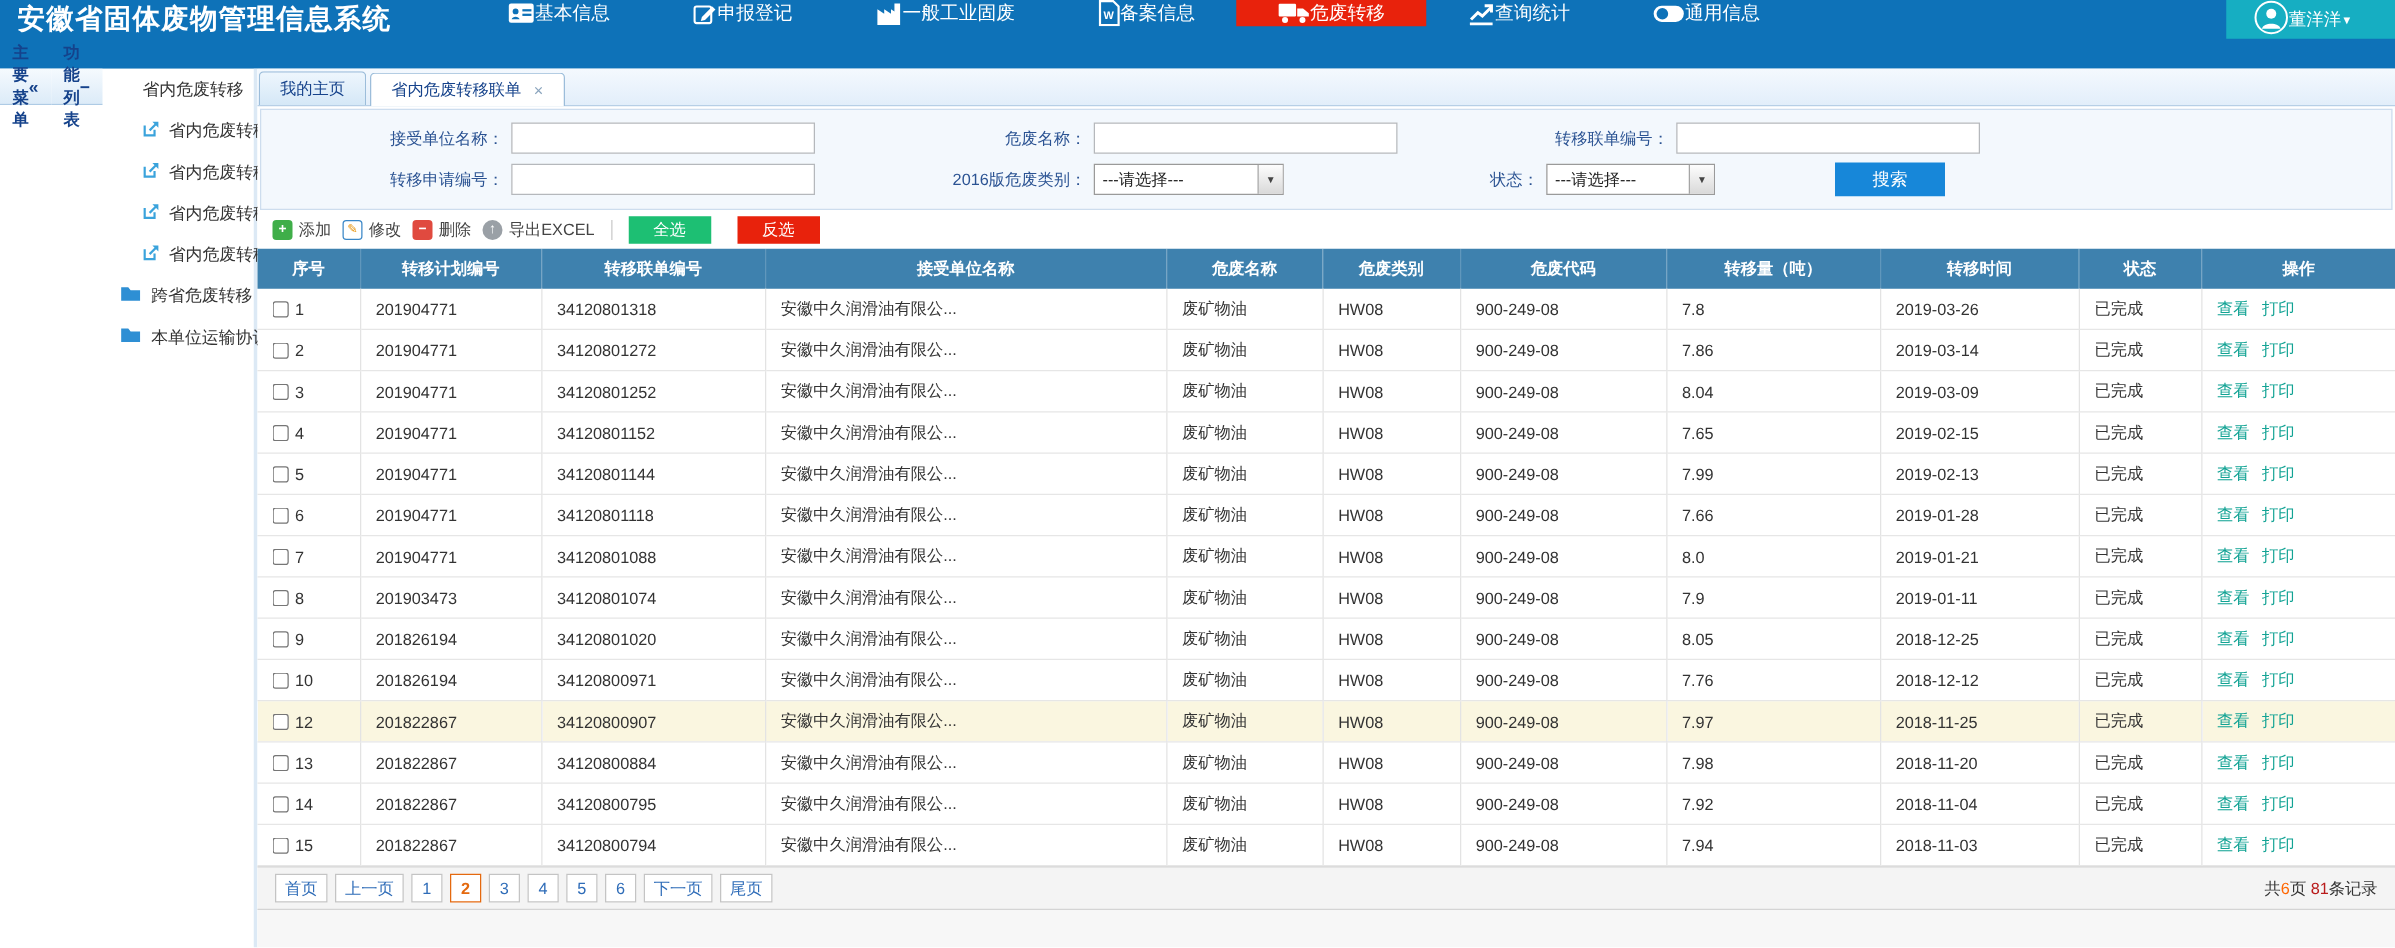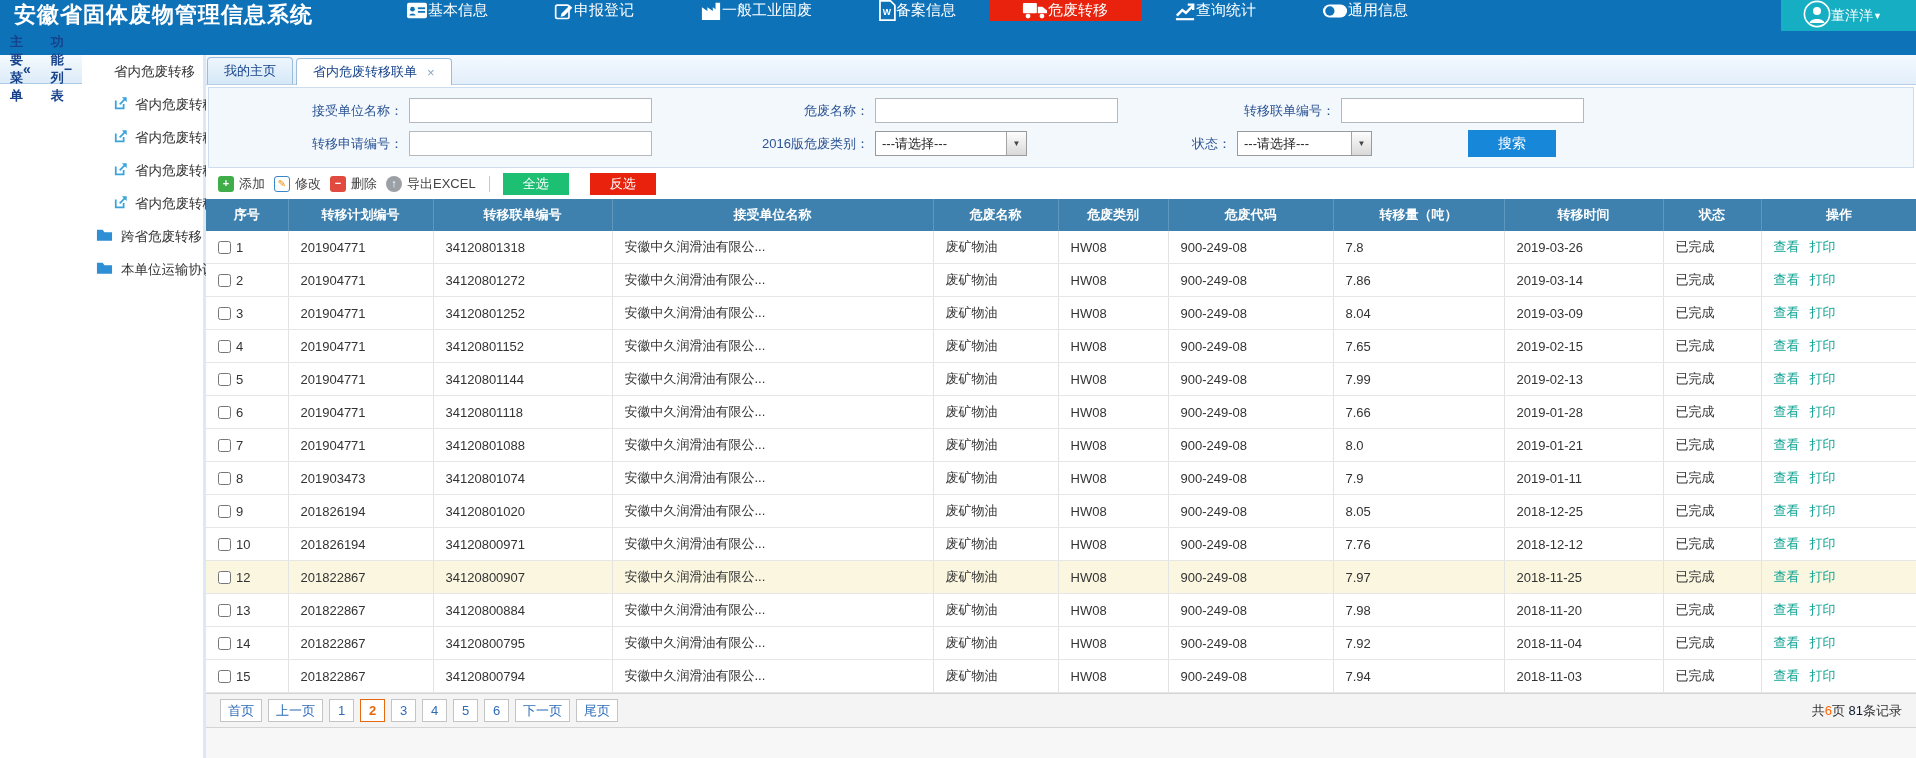--- a/index.html
+++ b/index.html
@@ -67,21 +67,21 @@
   .c-no input { width:13px; height:13px; cursor:pointer; }
   .op-link { color:#12a394; cursor:pointer; text-decoration:none; }
   .op-link + .op-link { margin-left:10px; }
   
   .pagerbar { height:35px; flex:0 0 35px; background:#f4f4f4; border-top:1px solid #d4d4d4; border-bottom:1px solid #d4d4d4; display:flex; align-items:center; padding:0 14px; }
   .pager { display:flex; align-items:center; gap:6px; }
   .pg { height:23px; min-width:25px; padding:0 7px; background:#fff; border:1px solid #c4c4c4; color:#2e6cb8; font-size:13px; cursor:pointer; }
   .pg.active { border:1px solid #e4690f; color:#e4690f; font-weight:bold; }
   .pg-summary { margin-left:auto; color:#333; font-size:13px; }
   .num-pages { color:#f60; }
-  .num-records { color:#0f172a; }
+  .num-records { color:#b91c1c; }
   .filler { flex:1; background:#f7f7f7; }
 </style>
 </head>
 <body>
 
 <div class="topnav">
   <div class="brand">安徽省固体废物管理信息系统</div>
   <div class="nav-items">
     <div class="nav-item">
       <span>

